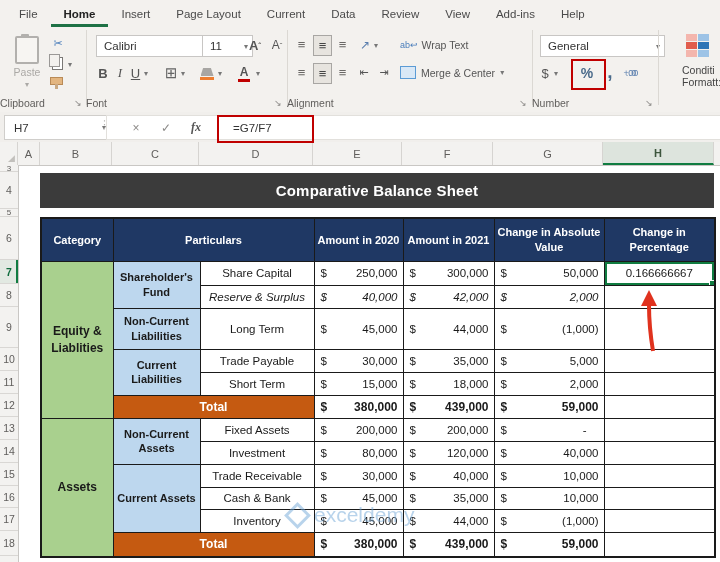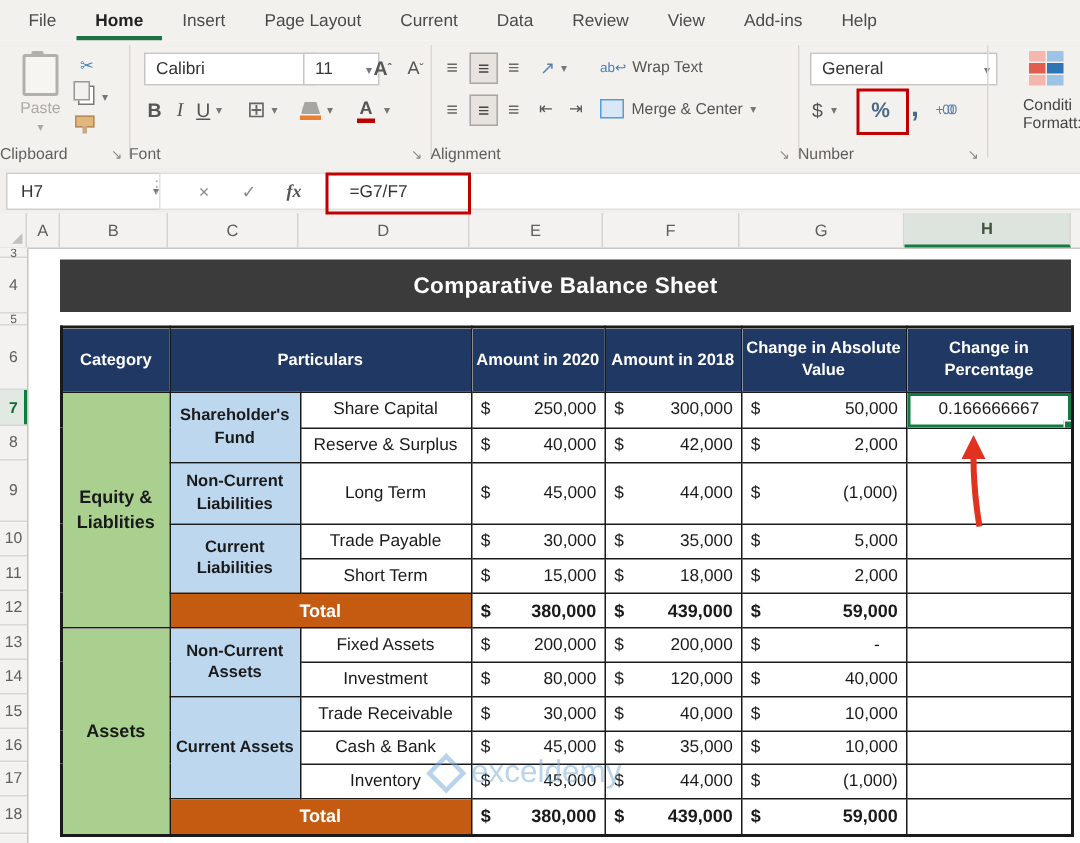--- a/index.html
+++ b/index.html
@@ -305,21 +305,21 @@
     <col style="width:89px">
       <col style="width:91px">
       <col style="width:110px">
       <col style="width:111px">
   </colgroup>
   <tbody>
       <tr style="height:43px;">
     <th class="hd">Category</th>
     <th class="hd" colspan="2">Particulars</th>
     <th class="hd">Amount in 2020</th>
-    <th class="hd">Amount in 2018</th>
+    <th class="hd">Amount in 2021</th>
     <th class="hd">Change in Absolute Value</th>
     <th class="hd">Change in Percentage</th>
   </tr>
   <tr style="height:24px;">
     <td class="cat" rowspan="6">Equity &amp; Liablities</td>
     <td class="sub" rowspan="2">Shareholder's Fund</td>
     <td class="item">Share Capital</td>
     <td class="money">
           <div class="in">
             <span>$</span>
@@ -333,21 +333,21 @@
           </div>
         </td>
     <td class="money">
           <div class="in">
             <span>$</span>
             <span class="val">50,000</span>
           </div>
         </td>
     <td class="pct sel"><span>0.166666667</span><div class="handle"></div></td>
   </tr>
-  <tr style="height:23px;">
+  <tr style="height:23px;font-style:italic;">
     <td class="item">Reserve &amp; Surplus</td>
     <td class="money">
           <div class="in">
             <span>$</span>
             <span class="val">40,000</span>
           </div>
         </td>
     <td class="money">
           <div class="in">
             <span>$</span>

